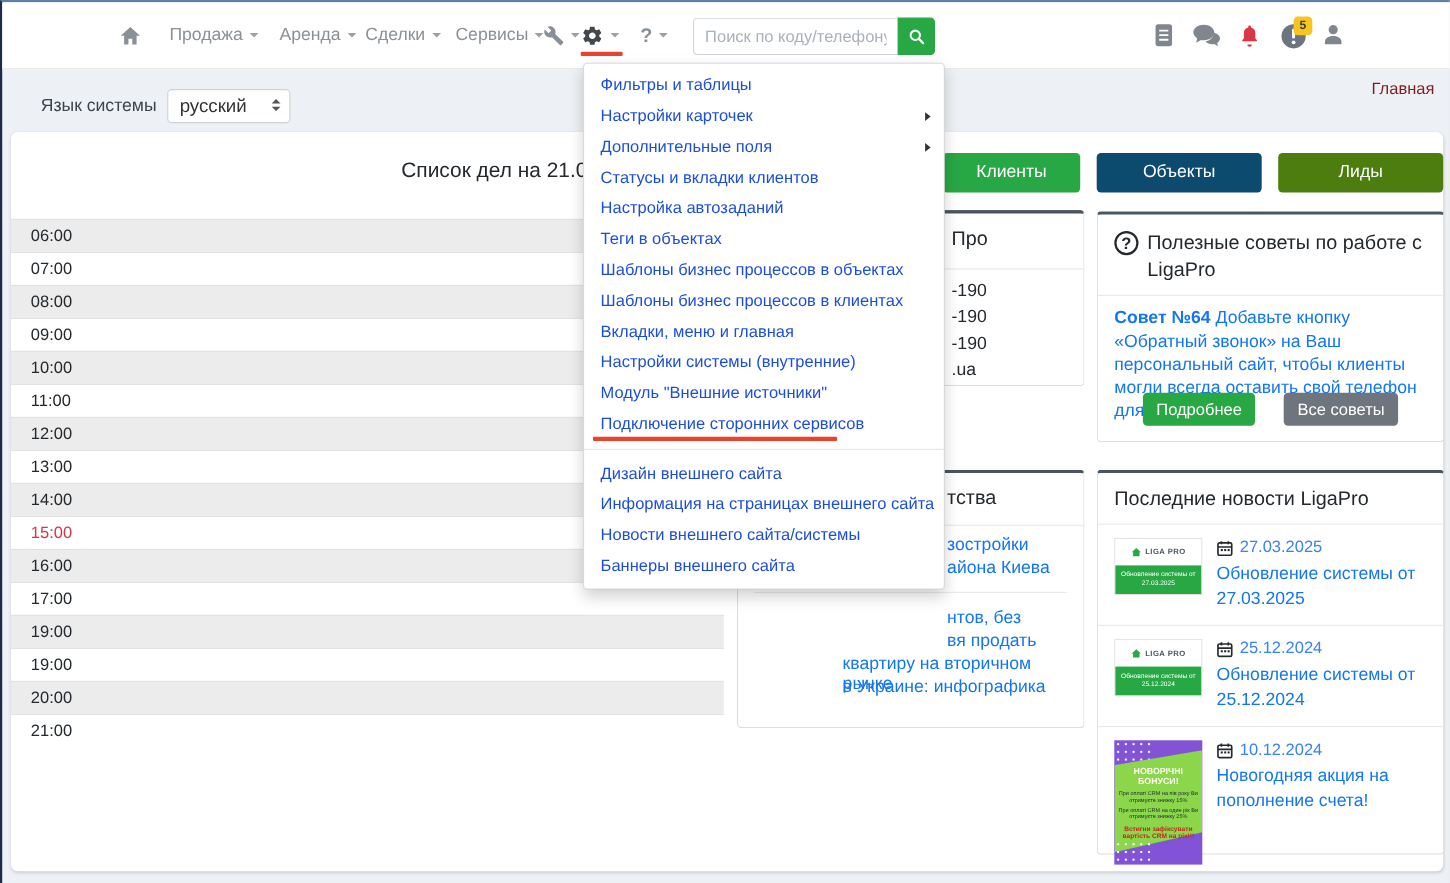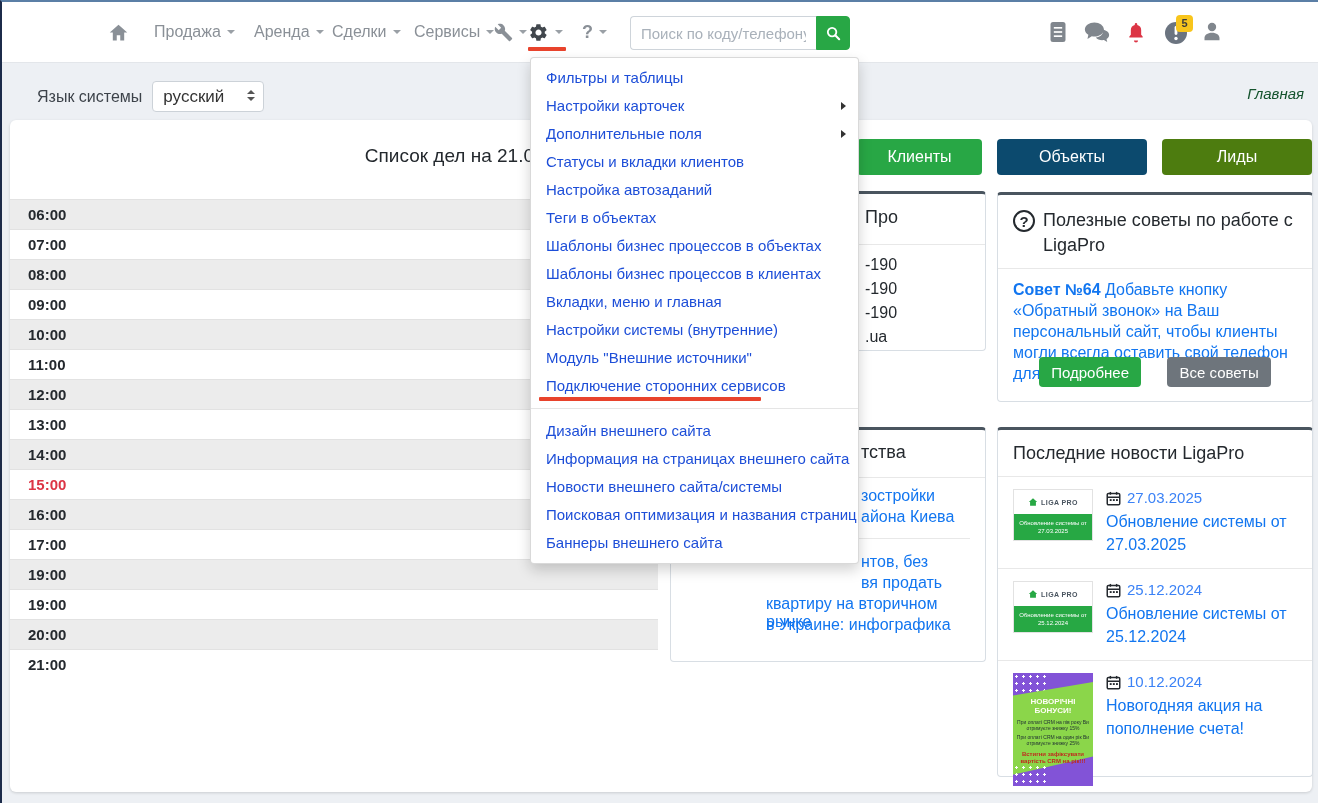--- a/index.html
+++ b/index.html
@@ -34,29 +34,29 @@
 
   
   .lang-row { position:absolute; left:35px; top:79px; display:flex; align-items:center; z-index:1; }
   .lang-label { font-size:16px; color:#3d434a; margin-right:10px; }
   .lang-select { position:relative; width:112px; height:31px; background:#fff; border:1px solid #ccd2d8;
                  border-radius:4px; font-size:17px; color:#333; line-height:29px; padding:0 24px 0 10px; cursor:pointer; }
   .updown { position:absolute; right:8px; top:8px; display:flex; flex-direction:column; gap:3px; }
   .updown i { display:block; width:0; height:0; border-left:4px solid transparent; border-right:4px solid transparent; }
   .updown .up { border-bottom:4px solid #555; }
   .updown .down { border-top:4px solid #555; }
-  .breadcrumb { position:absolute; right:14px; top:83px; font-size:15px; color:#14532d; z-index:1;font-style:italic; }
+  .breadcrumb { position:absolute; right:14px; top:70px; font-size:15px; color:#7f1d1d; z-index:1; }
 
   
   #main-panel { position:absolute; left:8px; top:118px; width:1302px; height:672px; background:#fff;
                 border-radius:6px; box-shadow:0 1px 3px rgba(0,0,0,.15); z-index:1; }
   .todo-title { position:absolute; left:0; top:25px; width:648px; text-align:right;
                 font-size:19px; color:#24292e; }
   .schedule { position:absolute; left:0; top:79px; width:648px; }
-  .srow { height:30px; line-height:29px; border-top:1px solid #e2e2e2; font-size:15px; font-weight:bold;
+  .srow { height:30px; line-height:29px; border-top:1px solid #e2e2e2; font-size:15px; font-weight:normal;
           color:#24292e; padding-left:18px; background:#fff; }
   .srow.stripe { background:#ececec; }
   .srow.current { color:#dc3545; }
 
   .quick-btn { position:absolute; top:19px; height:36px; border:none; border-radius:4px; color:#fff;
                font-size:16px; font-family:"Liberation Sans", sans-serif; cursor:pointer; }
   #btn-clients { left:847px; width:125px; background:#28a745; }
   #btn-objects { left:987px; width:150px; background:#0c4a6e; }
   #btn-leads   { left:1152px; width:150px; background:#4d7c0f; }
 
@@ -387,17 +387,16 @@
     <div class="dd-item">Шаблоны бизнес процессов в объектах</div>
     <div class="dd-item">Шаблоны бизнес процессов в клиентах</div>
     <div class="dd-item">Вкладки, меню и главная</div>
     <div class="dd-item">Настройки системы (внутренние)</div>
     <div class="dd-item">Модуль "Внешние источники"</div>
     <div class="dd-item"><span>Подключение сторонних сервисов</span><i class="dd-underline"></i></div>
     <div class="dd-divider"></div>
     <div class="dd-item">Дизайн внешнего сайта</div>
     <div class="dd-item">Информация на страницах внешнего сайта</div>
     <div class="dd-item">Новости внешнего сайта/системы</div>
-    <div class="dd-item">Поисковая оптимизация и названия страниц</div>
     <div class="dd-item">Баннеры внешнего сайта</div>
   </div>
 
 </div>
 
 </body></html>

